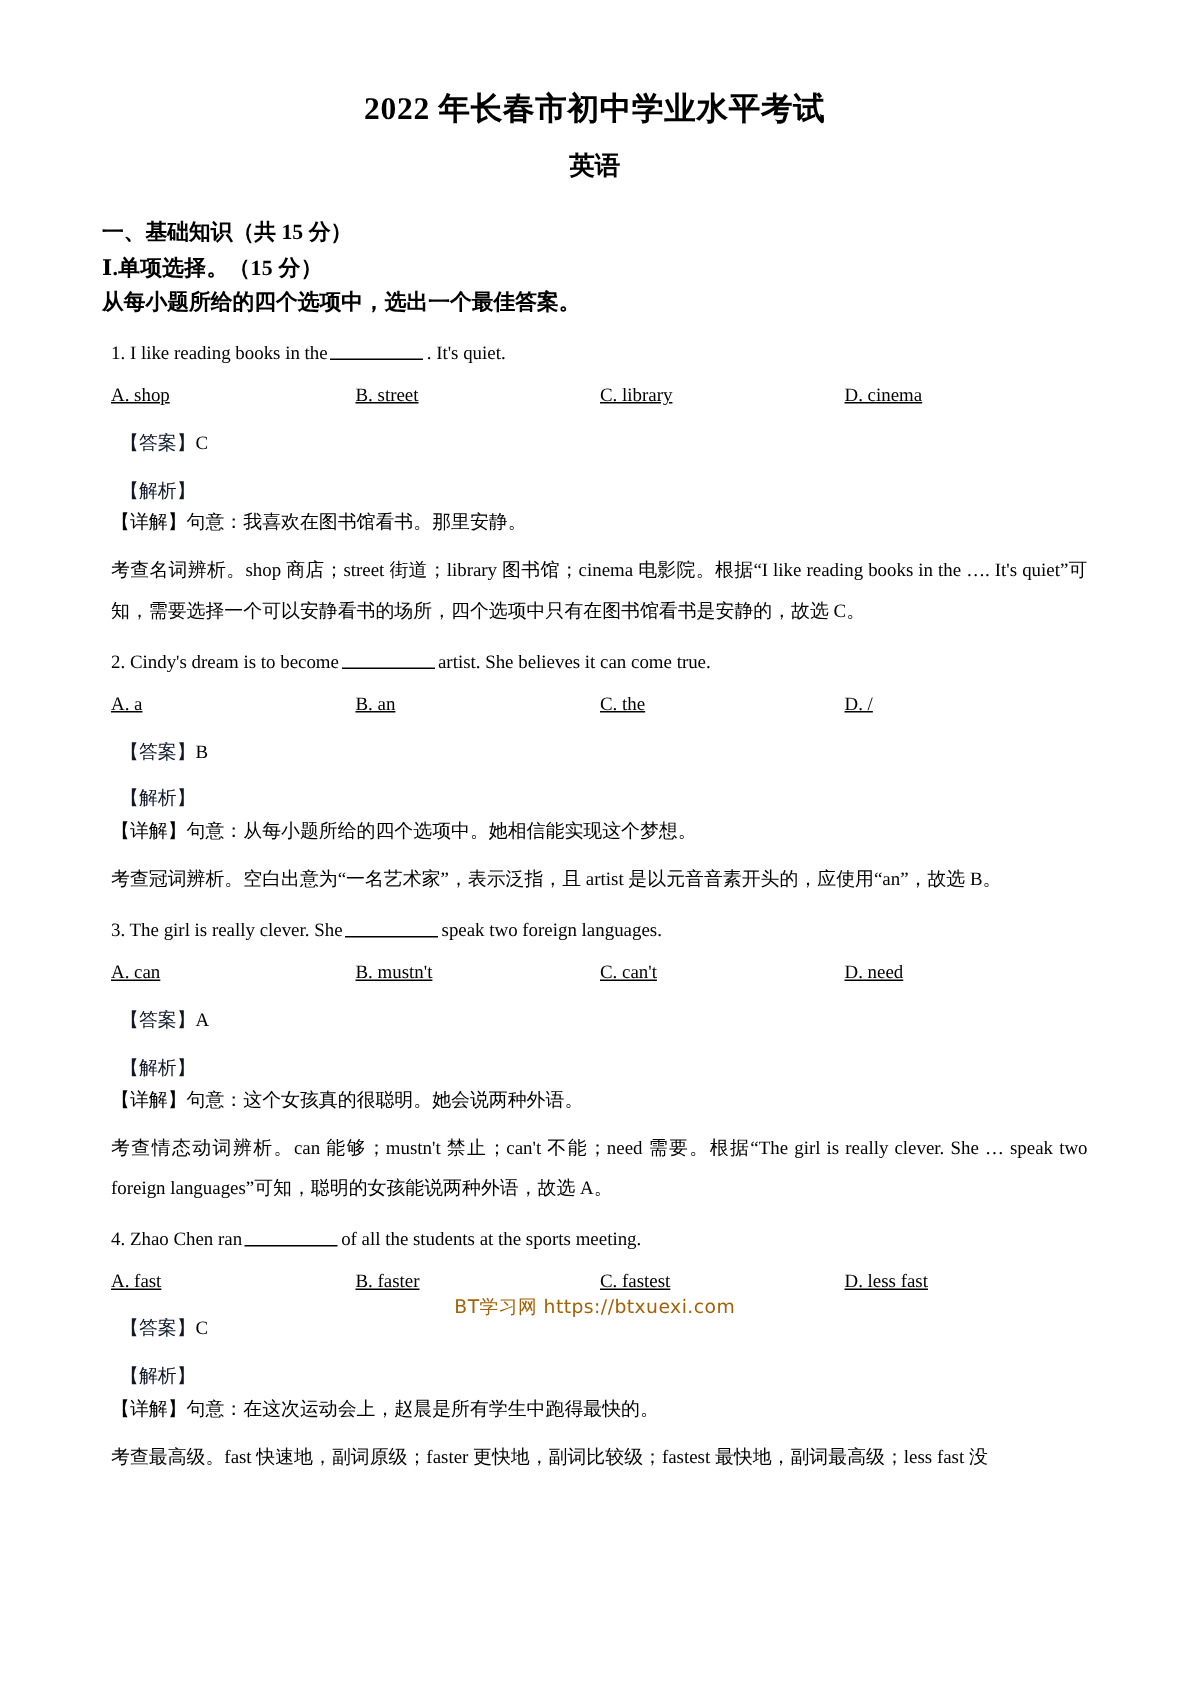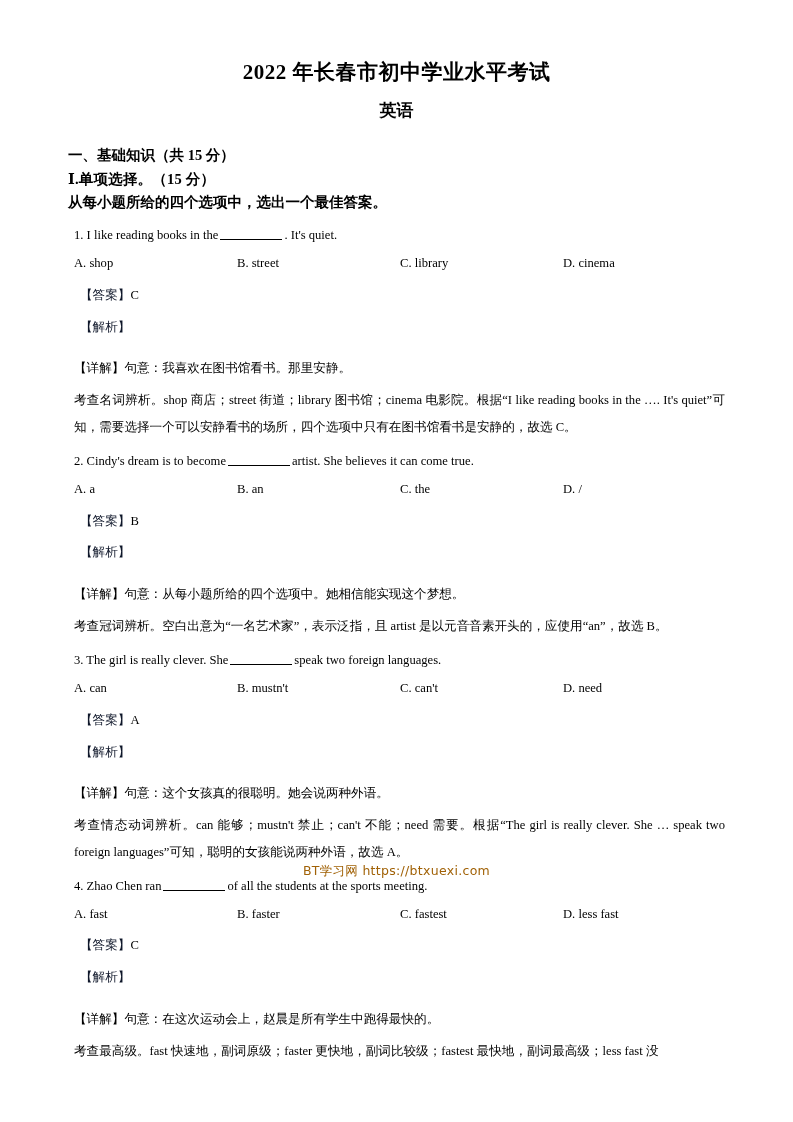--- a/index.html
+++ b/index.html
@@ -62,20 +62,21 @@
   .blank {
     display: inline-block;
     border-bottom: 1px solid #000;
     width: 62px;
     vertical-align: -1px;
     margin: 0 2px;
   }
   .options {
     display: flex;
     margin: 9px 0 0 6px;
+    text-decoration: underline;
   }
   .opt {
     font-size: 12.6px;
     line-height: 1.5;
     flex: 0 0 163px;
   }
   .opt:last-child { flex: 1 1 auto; }
   .ans-line, .ana-line {
     font-size: 12.6px;
     line-height: 1.5;
@@ -83,21 +84,21 @@
   }
   .tag-blue {
     color: #0f172a;
   }
   .ans-letter {
     color: #000;
   }
   .detail-line {
     font-size: 12.6px;
     line-height: 1.5;
-    margin: 23px 0 0 6px;
+    margin: 3px 0 0 6px;
   }
   .para {
     font-size: 12.6px;
     line-height: 2.12;
     margin: 9px 0 0 6px;
     text-align: justify;
     text-justify: inter-ideograph;
   }
   .footer {
     position: absolute;

